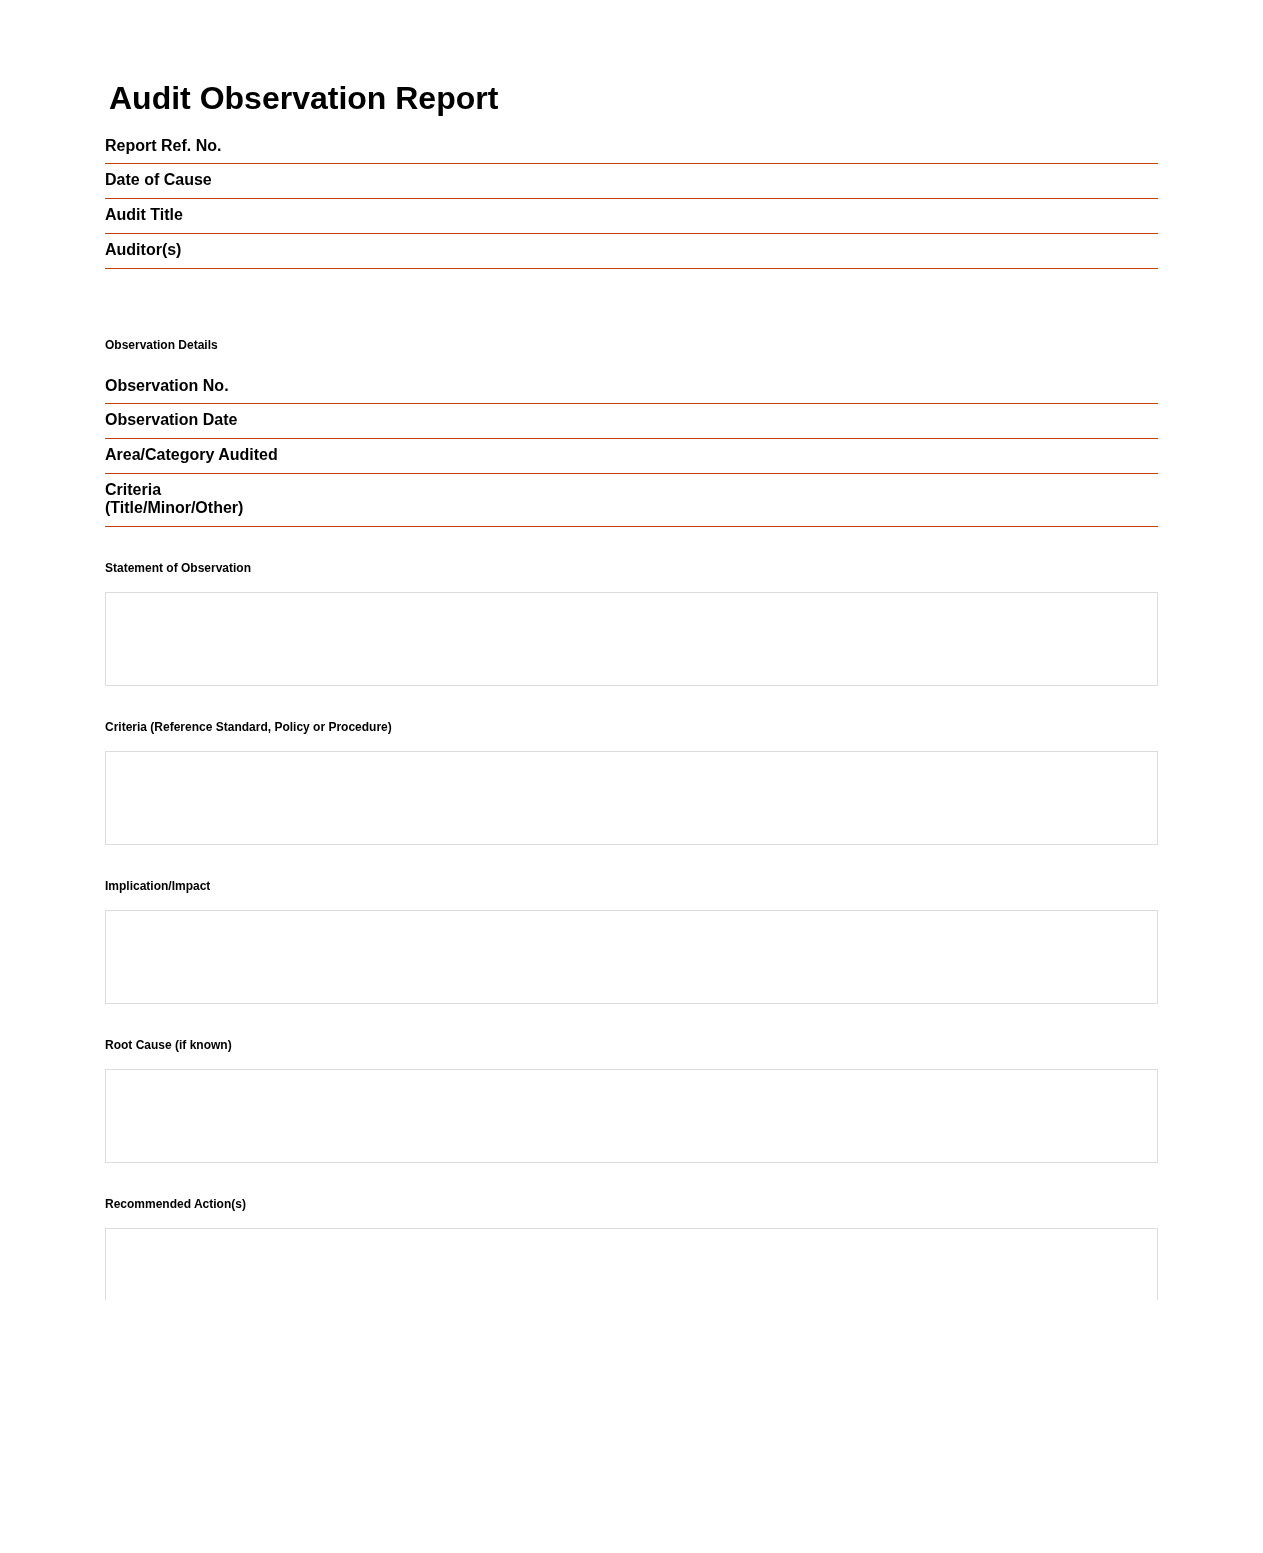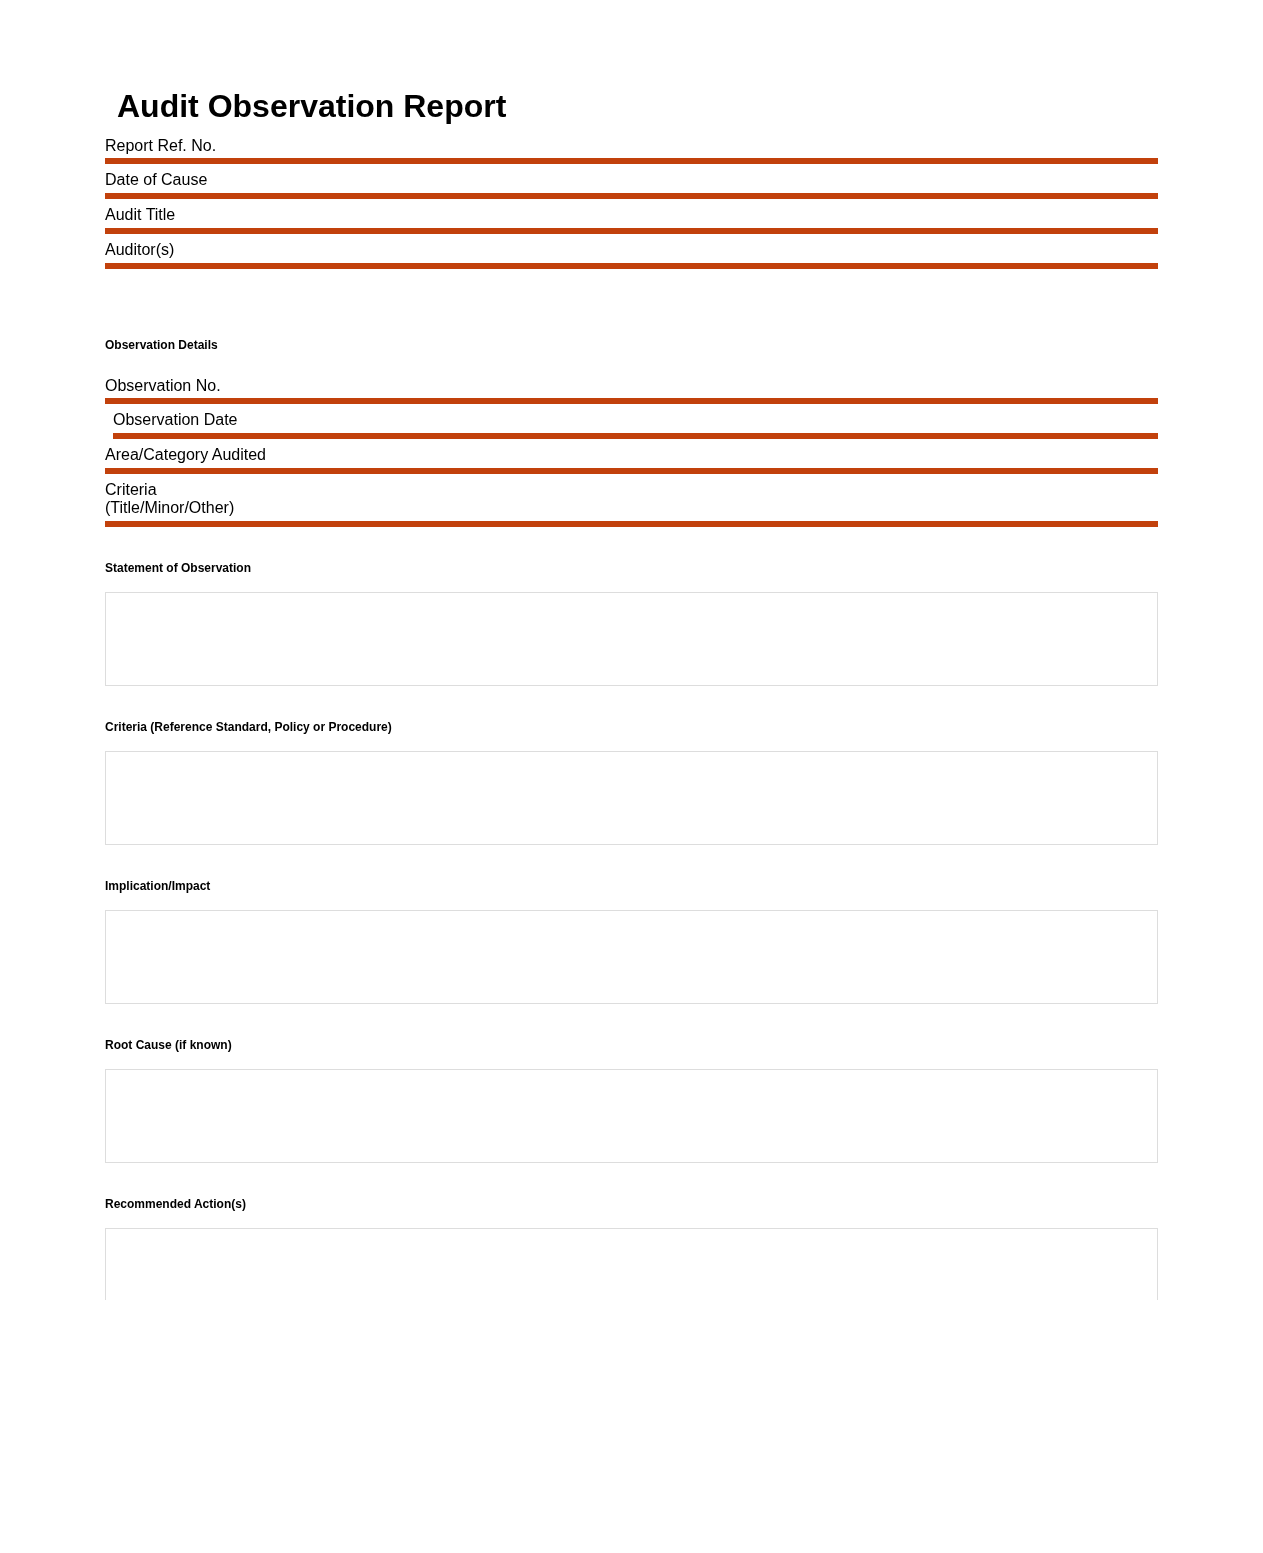--- a/index.html
+++ b/index.html
@@ -1,20 +1,20 @@
 <!DOCTYPE html>
 <html><head>
 <meta charset="utf-8">
 <style>
   html, body { margin: 0; padding: 0; background: #ffffff; }
   body { width: 1263px; height: 1553px; position: relative; font-family: "Liberation Sans", sans-serif; color: #000; }
   .page { position: absolute; left: 105px; top: 0; width: 1053px; height: 1300px; overflow: hidden; }
-  .title { position: absolute; top: 74px; left: 0; font-size: 32px; font-weight: bold; margin: 12px; line-height: 40px; }
+  .title { position: absolute; top: 74px; left: 0; font-size: 32px; font-weight: bold; margin: 4px; line-height: 40px; }
   .fields { position: absolute; left: 0; width: 1053px; }
-  .field-row { border-bottom: 6px solid #c2410c; font-size: 16px; font-weight: normal; padding: 0; box-sizing: border-box; }
+  .field-row { border-bottom: 1px solid #c2410c; font-size: 16px; font-weight: bold; padding: 0; box-sizing: border-box; }
   .field-label { display: block; line-height: 18px; }
   .section-heading { position: absolute; left: 0; font-size: 12px; font-weight: bold; margin: 0; line-height: 22px; }
   .textbox { position: absolute; left: 0; width: 1053px; height: 94px; border: 1px solid #dddddd; box-sizing: border-box; background: #fff; }
 </style>
 </head>
 <body>
 
 <div class="page">
   <h1 class="title">Audit Observation Report</h1>
 
@@ -31,21 +31,21 @@
     <div class="field-row" style="height:35px;padding-top:7px;">
       <span class="field-label">Auditor(s)</span>
     </div>
   </div>
 
   <h2 class="section-heading" style="top:334px;">Observation Details</h2>
   <div class="fields" style="top:375px;">
     <div class="field-row" style="height:29px;padding-top:2px;">
       <span class="field-label">Observation No.</span>
     </div>
-    <div class="field-row" style="height:35px;padding-top:7px;margin-left:8px;">
+    <div class="field-row" style="height:35px;padding-top:7px;">
       <span class="field-label">Observation Date</span>
     </div>
     <div class="field-row" style="height:35px;padding-top:7px;">
       <span class="field-label">Area/Category Audited</span>
     </div>
     <div class="field-row" style="height:53px;padding-top:7px;">
       <span class="field-label">Criteria</span>
       <span class="field-label">(Title/Minor/Other)</span>
     </div>
   </div>

